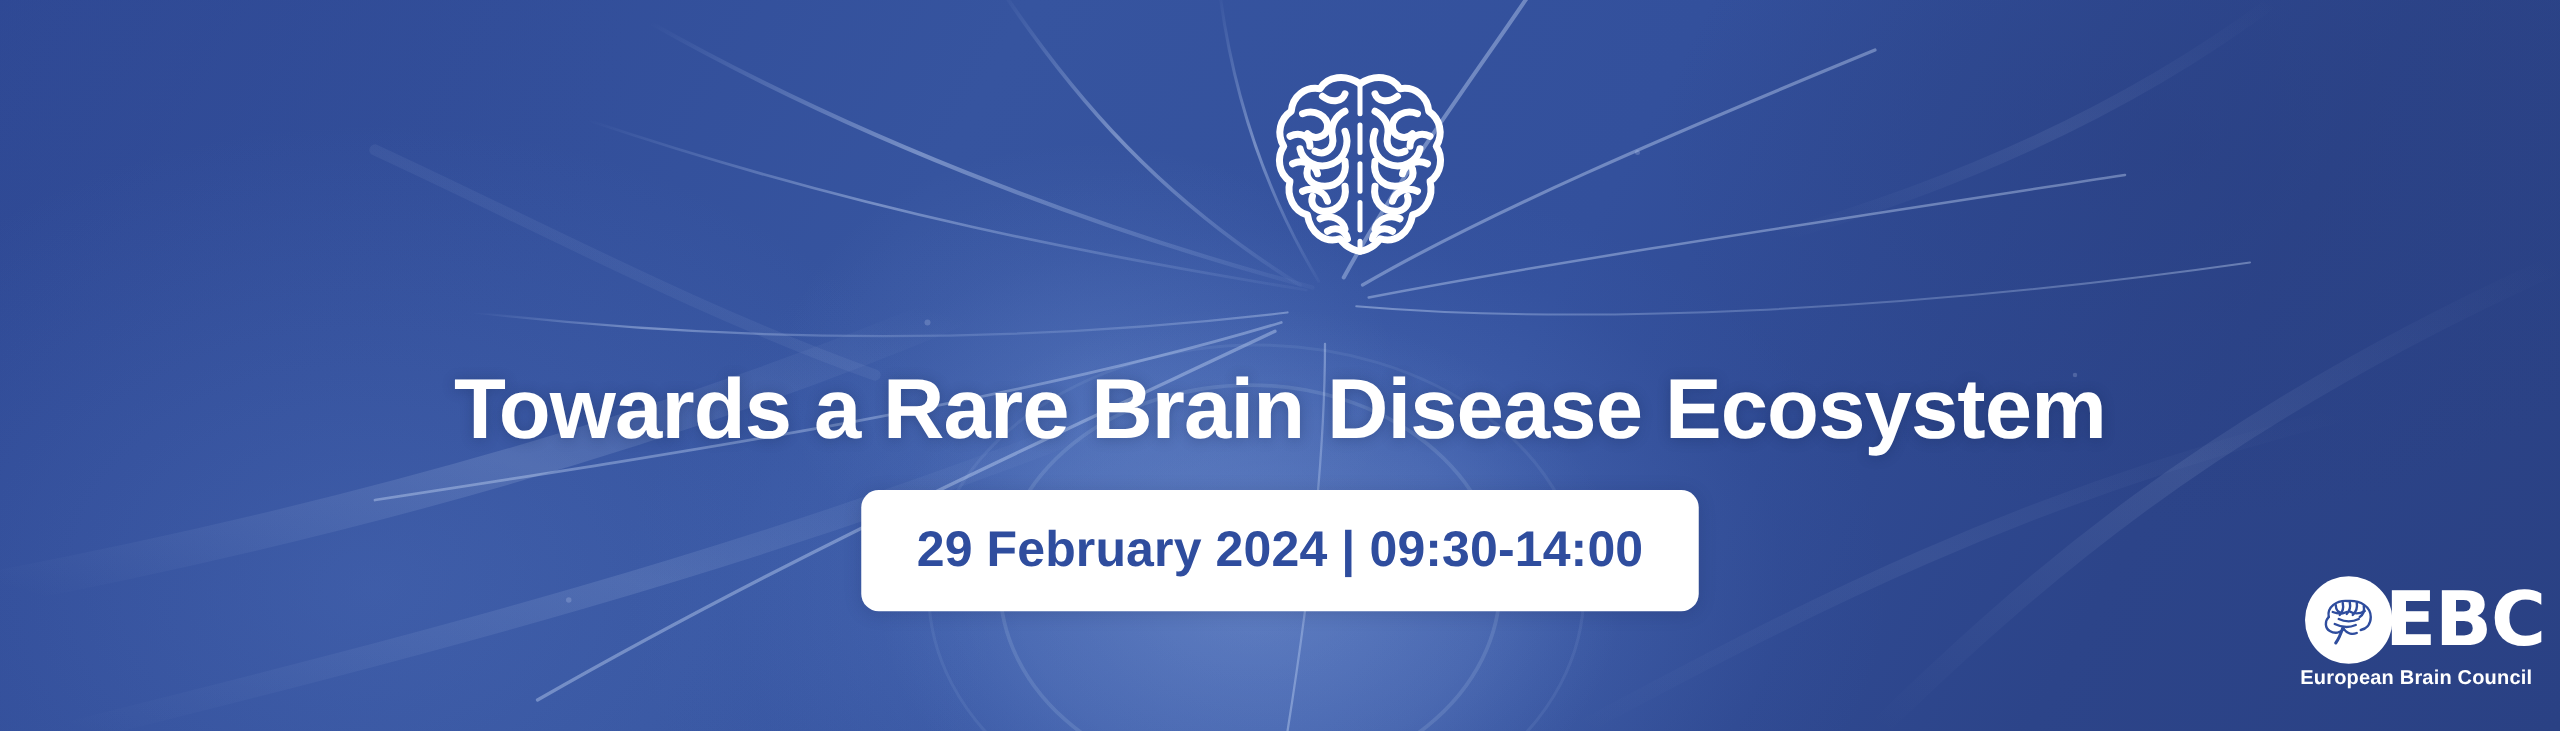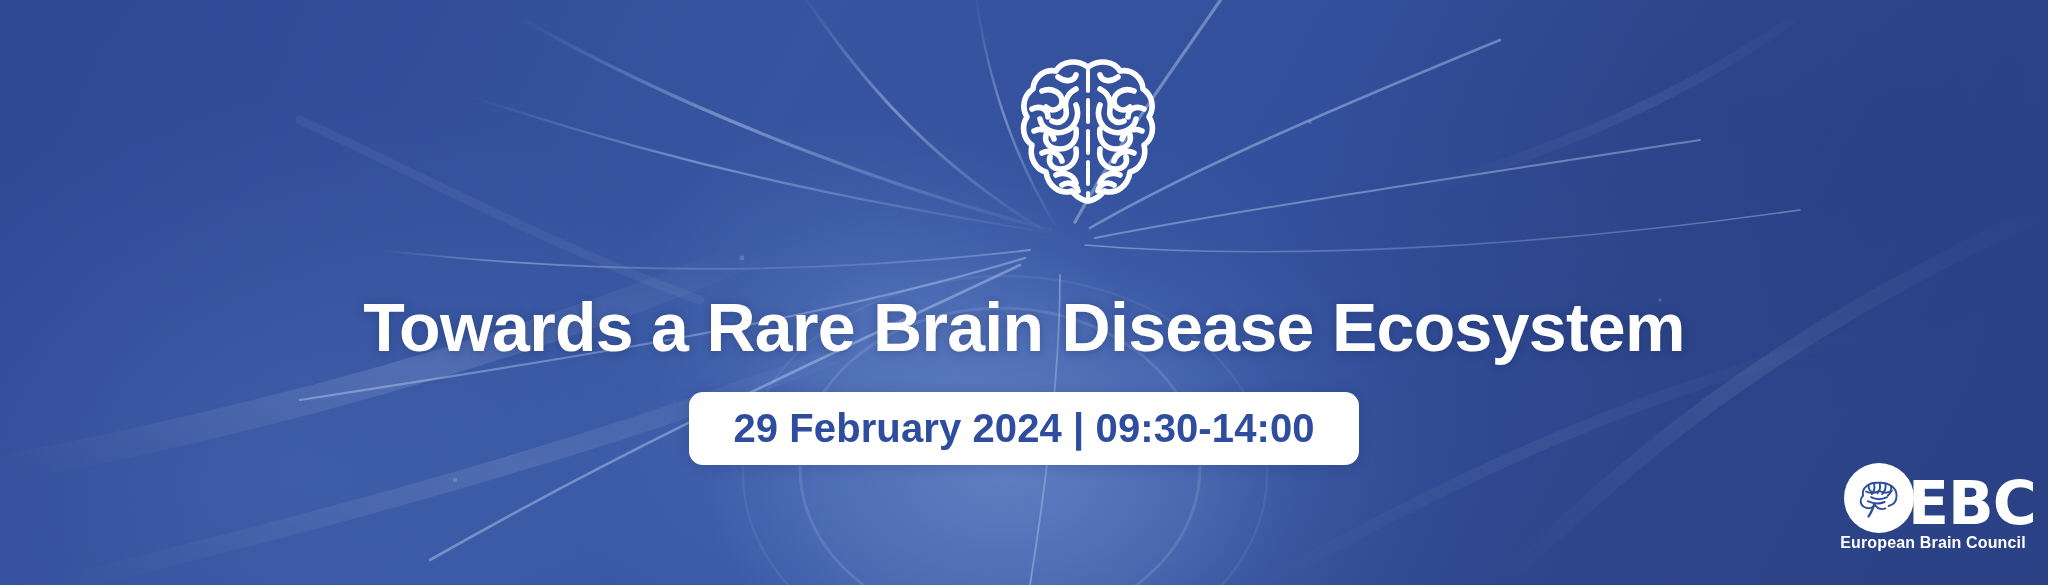--- a/index.html
+++ b/index.html
@@ -72,39 +72,39 @@
     justify-content: center;
   }
   .date-pill {
     background: #FFFFFF;
     color: #2F4D9E;
     border-radius: 14px;
     height: 73px;
     display: flex;
     align-items: center;
     justify-content: center;
-    padding: 0 44px;
+    padding: 12px 44px;
     font-size: 40px;
     font-weight: 600;
     letter-spacing: 0.1px;
     white-space: nowrap;
     box-shadow: 0 2px 14px rgba(15,28,70,0.18);
   }
 
   
   .ebc-logo {
     position: absolute;
     right: 20px;
     bottom: 18px;
     width: 190px;
     height: 108px;
   }
   .ebc-top {
     display: flex;
-    align-items: flex-end;
+    align-items: center;
     justify-content: flex-start;
     height: 74px;
     padding-left: 6px;
   }
   .ebc-badge {
     width: 70px;
     height: 70px;
     border-radius: 50%;
     background: #FFFFFF;
     display: flex;

